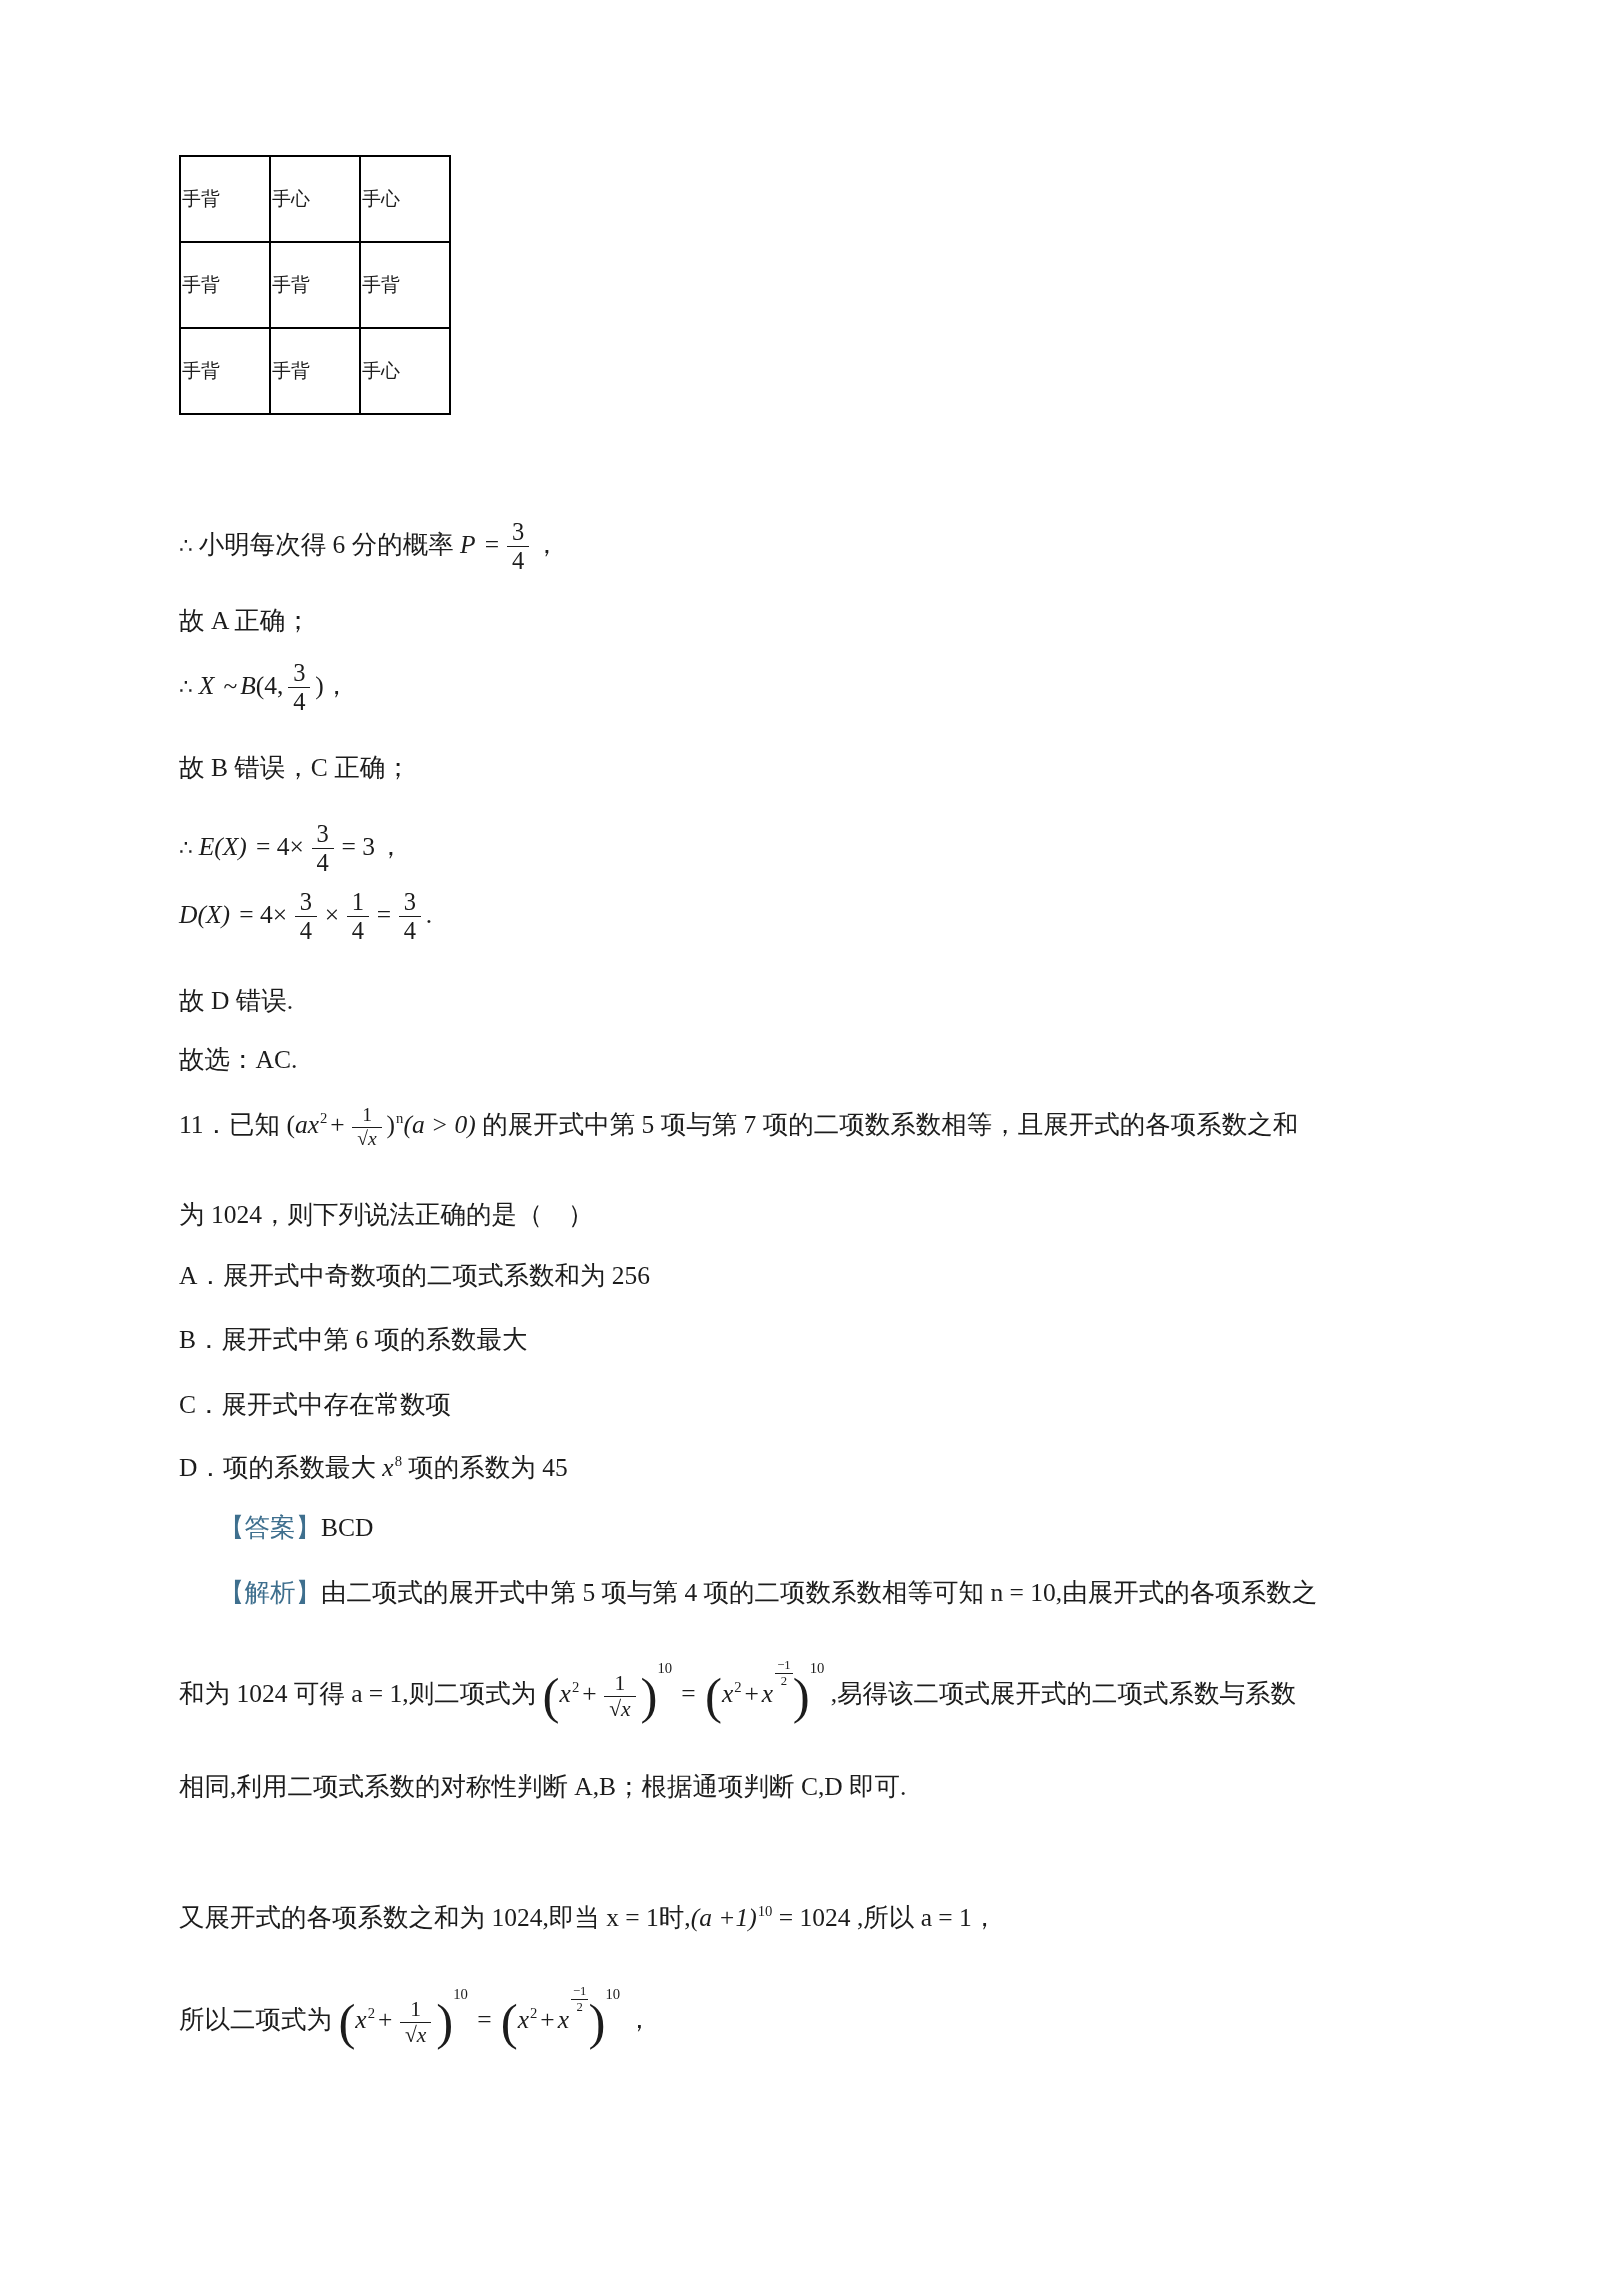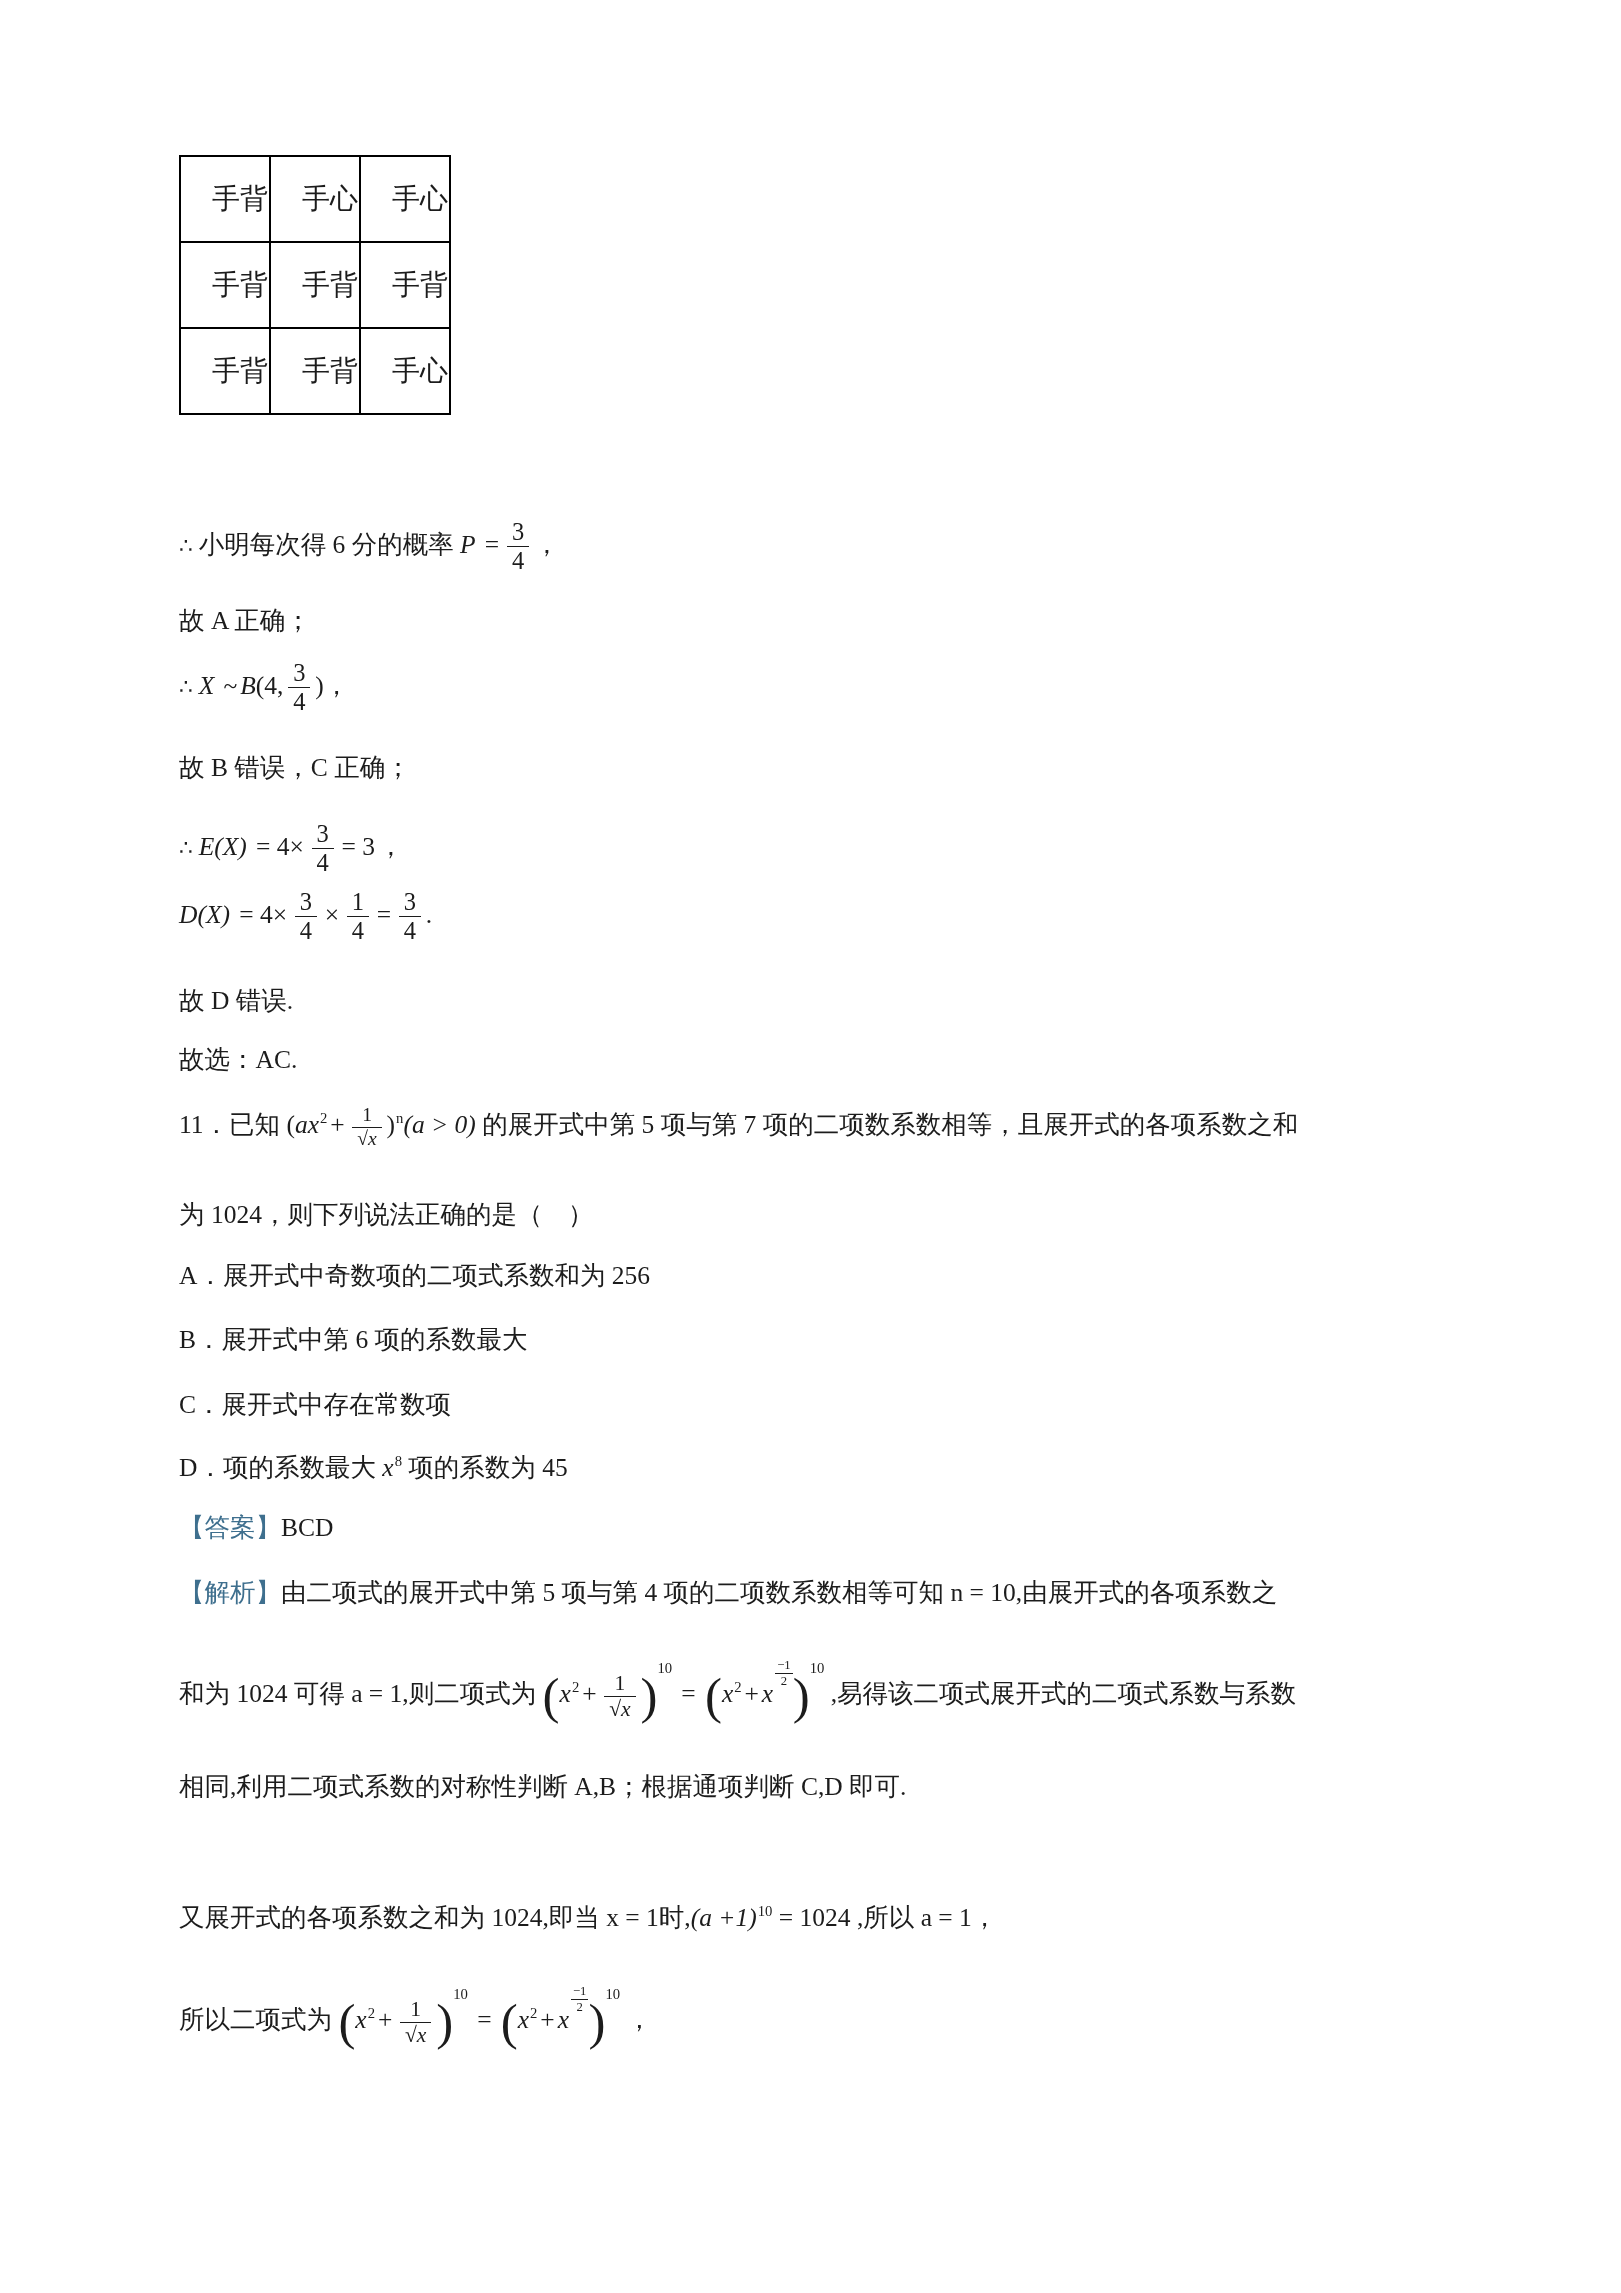--- a/index.html
+++ b/index.html
@@ -4,40 +4,40 @@
 <style>
   html,body{margin:0;padding:0;}
   body{
     width:1621px;height:2294px;background:#ffffff;position:relative;
     font-family:"Liberation Serif","DejaVu Serif",serif;color:#1c1c1c;
   }
   .page{position:absolute;inset:0;}
   
   .otable{position:absolute;top:155px;left:179px;border-collapse:collapse;}
   .otable td{
-    width:86px;height:82px;border:2px solid #000;text-align:right;
-    font-size:28px;color:#1c1c1c;
+    width:86px;height:82px;border:2px solid #000;text-align:left;
+    font-size:19px;color:#1c1c1c;
   }
   
   .line{position:absolute;left:179px;font-size:25.5px;white-space:nowrap;line-height:1.35;}
   .m{font-family:"Liberation Serif",serif;font-style:italic;}
   .op{font-style:normal;padding:0 2.9px;}
   .tf{font-size:21.6px;padding-right:5.9px;}
   
   .frac{display:inline-block;text-align:center;vertical-align:middle;margin:0 4.9px;line-height:1.15;font-size:24.5px;}
   .frac .fn{display:block;border-bottom:1.6px solid #1c1c1c;padding:0 4.9px;}
   .frac .fd{display:block;padding:0 4.9px;}
   
   .sup{font-size:14.7px;vertical-align:9.8px;margin-left:1px;font-style:normal;}
   .bigp{font-size:51px;vertical-align:middle;font-weight:300;line-height:0.85;font-style:normal;}
   .psup{font-size:14.7px;vertical-align:29px;font-style:normal;}
   .supfrac{display:inline-block;text-align:center;font-size:12.7px;vertical-align:17.6px;line-height:1.15;margin-left:2px;font-style:normal;}
   .supfrac .fn{display:block;border-bottom:1px solid #1c1c1c;padding:0 2px;}
   .supfrac .fd{display:block;}
-  .hl{color:#3e6f8e;}
+  .hl{color:#3e6f8e;margin-left:40px;}
 </style>
 </head>
 <body>
 
 <div class="page">
 
   <table class="otable">
     <tbody>
         <tr>
       <td>手背</td>

